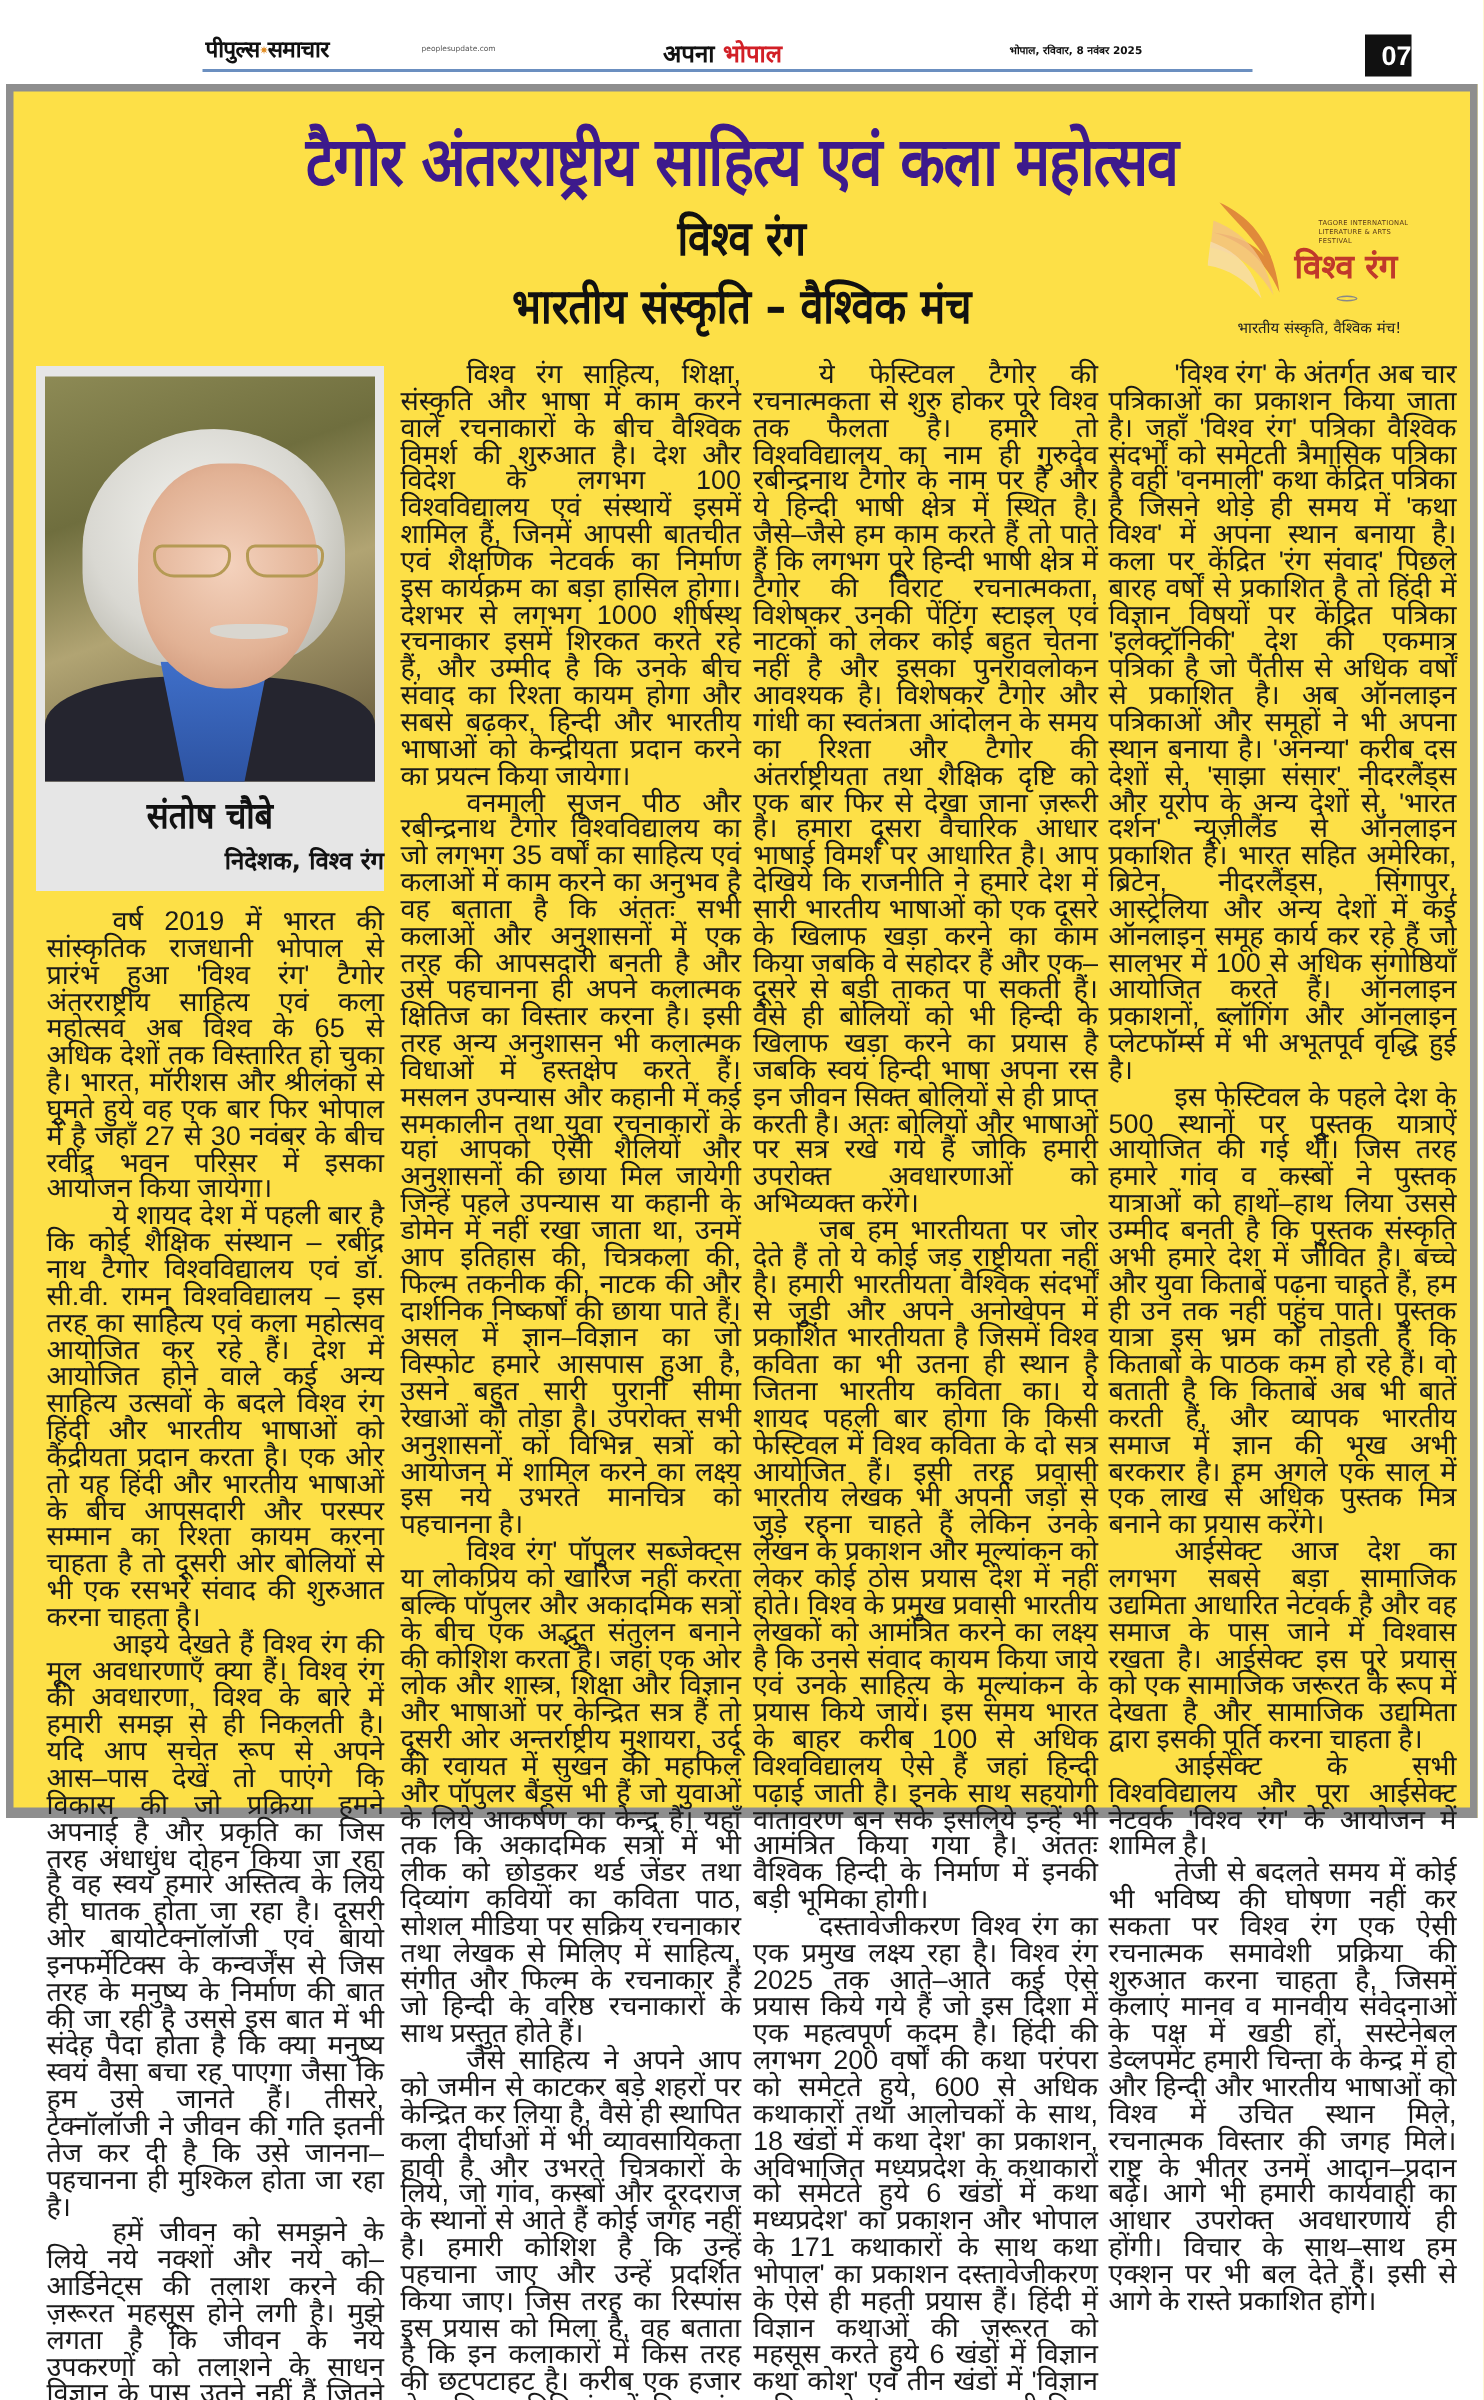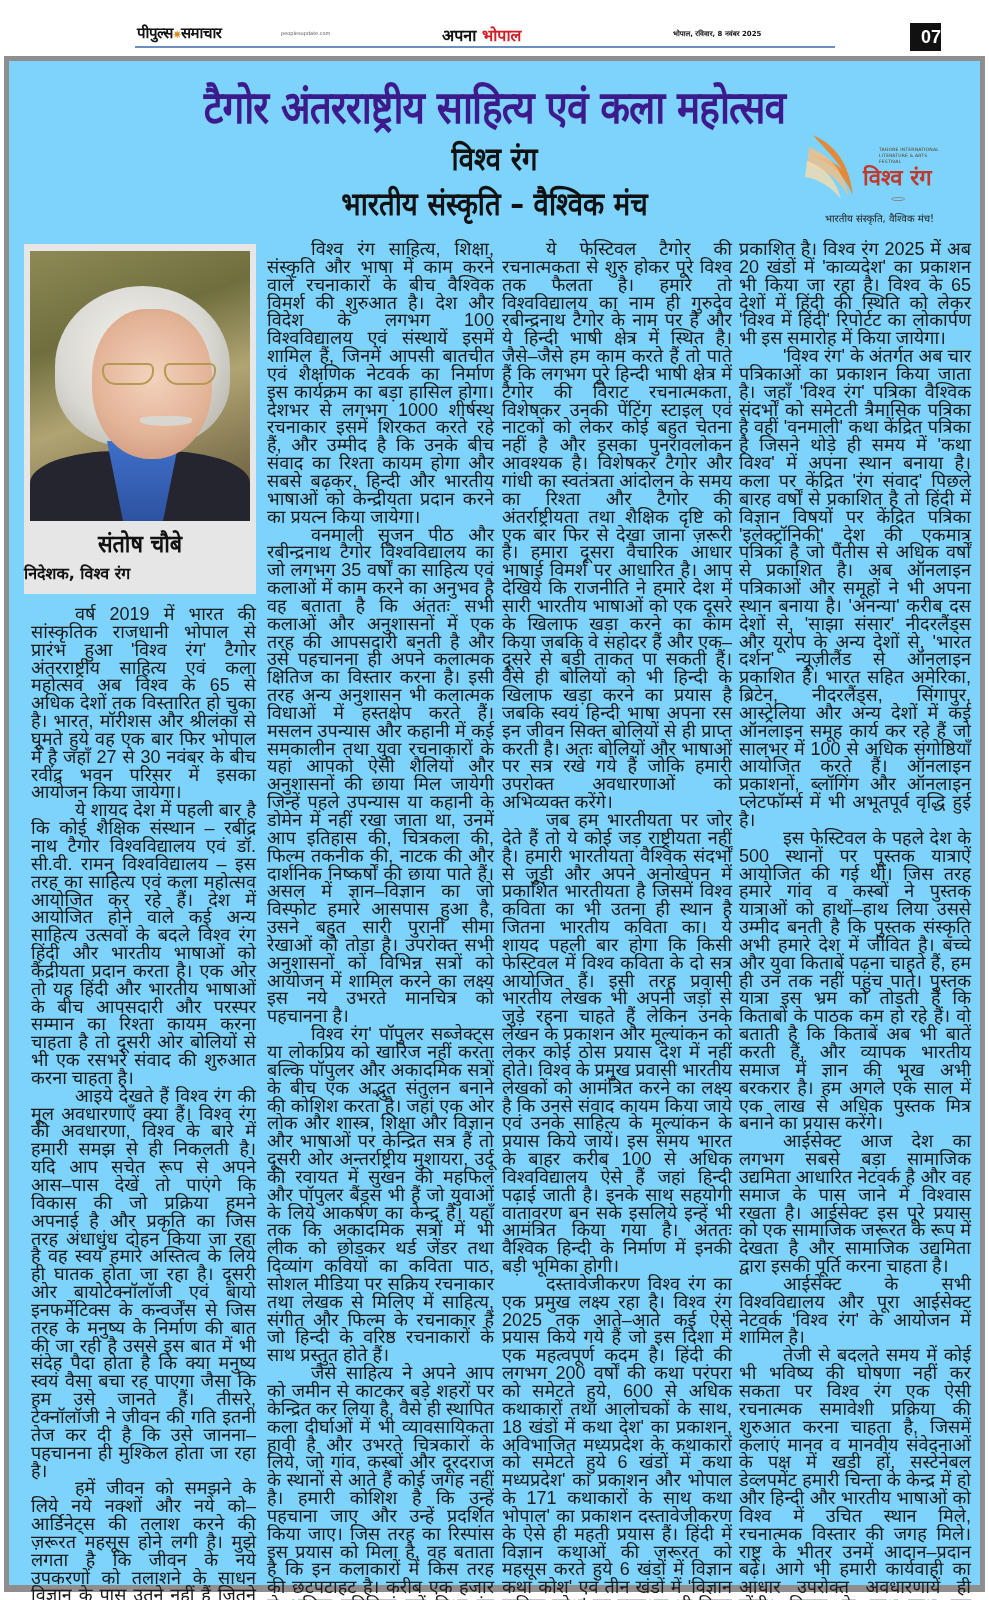--- a/index.html
+++ b/index.html
@@ -2,30 +2,30 @@
 <html><head>
 <meta charset="utf-8">
 <style>
   * { box-sizing: border-box; margin: 0; padding: 0; }
   html, body { width: 989px; height: 1600px; background: #ffffff; overflow: hidden; }
   body { font-family: "DejaVu Sans", sans-serif; color: #1a1a1a; position: relative; }
 
   
   .masthead { position: absolute; left: 135px; top: 18px; width: 700px; height: 30px; }
   .masthead .rule { position: absolute; left: 0; right: 0; bottom: 0; height: 2px; background: #6b8fc0; }
-  .paper-name { position: absolute; left: 2px; top: 4px; font-family: Liberation Sans, sans-serif; font-weight: bold; font-size: 15px; color: #111; letter-spacing: -0.5px; }
+  .paper-name { position: absolute; left: 2px; top: 4px; font-family: Liberation Mono, monospace; font-weight: bold; font-size: 15px; color: #111; letter-spacing: -0.5px; }
   .paper-name .dot { color: #e08a1e; font-size: 10px; vertical-align: middle; }
   .paper-site { position: absolute; left: 146px; top: 12px; font-size: 5px; color: #555; }
   .section-name { position: absolute; left: 307px; top: 6px; font-weight: bold; font-size: 16px; color: #111; text-align: right; }
   .section-name .accent { color: #d21f26; }
   .dateline { position: absolute; left: 538px; top: 11px; font-size: 7px; color: #111; font-weight: bold; }
   .page-no { position: absolute; left: 775px; top: 5px; width: 31px; height: 28px; background: #111; color: #fff; font-weight: bold; font-size: 18px; text-align: right; line-height: 28px; font-family: "Liberation Sans", sans-serif; }
 
   
-  .frame { position: absolute; left: 4px; top: 56px; width: 981px; height: 1536px; border: 5px solid #8e8e8e; border-bottom-width: 7px; background: #7dd3fc; padding-left: 16px; }
+  .frame { position: absolute; left: 4px; top: 56px; width: 981px; height: 1156px; border: 5px solid #8e8e8e; border-bottom-width: 7px; background: #fde047; padding-left: 16px; }
 
   
   .headline { position: absolute; left: 0; right: 0; top: 14px; text-align: center; font-family: "DejaVu Sans", sans-serif; font-weight: bold; font-size: 45px; color: #3d1a8c; letter-spacing: -1px; transform: scaleX(0.86); transform-origin: center; }
   .sub1 { position: absolute; left: 0; right: 0; top: 75px; text-align: center; font-weight: bold; font-size: 32px; color: #111; transform: scaleX(0.86); }
   .sub2 { position: absolute; left: 0; right: 0; top: 120px; text-align: center; font-weight: bold; font-size: 32px; color: #111; transform: scaleX(0.86); }
 
   
   .logo { position: absolute; left: 790px; top: 70px; width: 150px; height: 100px; }
   .logo .wing { position: absolute; left: 6px; top: 2px; width: 60px; height: 70px; }
   .logo .tag1 { position: absolute; left: 80px; top: 16px; font-size: 4.5px; color: #5a3a1a; letter-spacing: 0.2px; line-height: 6px; }
@@ -39,21 +39,21 @@
            background: linear-gradient(160deg, #8d8a55 0%, #6f6e3e 30%, #b1a473 55%, #5c5034 100%); }
   .photo .hair { position: absolute; left: 25px; top: 35px; width: 175px; height: 160px; border-radius: 50% 50% 40% 40%; background: radial-gradient(circle at 45% 40%, #f3f3ef 0%, #d9d8d2 55%, #a9a79b 100%); }
   .photo .face { position: absolute; left: 62px; top: 58px; width: 120px; height: 150px; border-radius: 45% 45% 48% 48%; background: radial-gradient(circle at 50% 45%, #f4d2bd 0%, #e2b295 60%, #c98f72 100%); }
   .photo .glasses { position: absolute; left: 72px; top: 112px; width: 130px; height: 24px; }
   .photo .glasses span { position: absolute; top: 0; width: 52px; height: 22px; border: 2px solid #b59a54; border-radius: 6px 6px 14px 14px; }
   .photo .glasses span:first-child { left: 0; } .photo .glasses span:last-child { left: 62px; }
   .photo .mustache { position: absolute; left: 110px; top: 165px; width: 52px; height: 10px; background: #d9d6cf; border-radius: 40% 40% 60% 60%; }
   .photo .jacket { position: absolute; left: 0; top: 200px; width: 220px; height: 80px; background: #25252f; border-radius: 40% 40% 0 0; }
   .photo .shirt { position: absolute; left: 68px; top: 190px; width: 90px; height: 90px; background: linear-gradient(180deg,#3f6fc9,#2b4f9c); clip-path: polygon(10% 0, 90% 0, 70% 100%, 30% 100%); }
   .caption-name { position: absolute; left: 0; right: 0; top: 282px; text-align: center; font-weight: bold; font-size: 24px; color: #111; transform: scaleX(0.9); }
-  .caption-role { position: absolute; left: 0; right: 0; top: 318px; text-align: left; font-size: 16px; font-weight: bold; color: #111; }
+  .caption-role { position: absolute; left: 0; right: 0; top: 318px; text-align: right; font-size: 16px; font-weight: bold; color: #111; }
 
   
   .col { position: absolute; font-family: Liberation Sans, sans-serif; font-size: 18px; line-height: 17.85px; text-align: justify; color: #1a1a1a; }
   .col p { text-indent: 44px; }
   .col p.noindent { text-indent: 0; }
   .c1 { left: 22px; top: 545px; width: 225px; }
   .c2 { left: 258px; top: 180px; width: 227px; }
   .c3 { left: 493px; top: 180px; width: 230px; }
   .c4 { left: 730px; top: 180px; width: 232px; }
 </style>
@@ -125,21 +125,20 @@
     <p>जैसे साहित्य ने अपने आप को जमीन से काटकर बड़े शहरों पर केन्द्रित कर लिया है, वैसे ही स्थापित कला दीर्घाओं में भी व्यावसायिकता हावी है और उभरते चित्रकारों के लिये, जो गांव, कस्बों और दूरदराज के स्थानों से आते हैं कोई जगह नहीं है। हमारी कोशिश है कि उन्हें पहचाना जाए और उन्हें प्रदर्शित किया जाए। जिस तरह का रिस्पांस इस प्रयास को मिला है, वह बताता है कि इन कलाकारों में किस तरह की छटपटाहट है। करीब एक हजार से अधिक प्रविष्टियां हमें विश्व रंग नेशनल पेंटिंग एक्ज़िविशन के लिये प्राप्त हुई हैं जिनके रंगों और आकृतियों के प्रयोग अद्भुत, अछूते एवं अनोखे हैं। यह कला की दुनिया में एक नया प्रयोग है। देश के दिग्गज चित्रकारों पर मोनोग्राफ्स का प्रकाशन विश्व रंग की विशेषता है जिनमें ए. जी. रामचंद्रन, अफज़ल तथा नैनसुख जैसे अछूते चित्रकार शामिल हैं भारतीय चित्रकला में नारी परिप्रेक्ष्य, कला में अमूर्तन</p>
   </div>
 
   <div class="col c3">
     <p>ये फेस्टिवल टैगोर की रचनात्मकता से शुरु होकर पूरे विश्व तक फैलता है। हमारे तो विश्वविद्यालय का नाम ही गुरुदेव रबीन्द्रनाथ टैगोर के नाम पर है और ये हिन्दी भाषी क्षेत्र में स्थित है। जैसे–जैसे हम काम करते हैं तो पाते हैं कि लगभग पूरे हिन्दी भाषी क्षेत्र में टैगोर की विराट रचनात्मकता, विशेषकर उनकी पेंटिंग स्टाइल एवं नाटकों को लेकर कोई बहुत चेतना नहीं है और इसका पुनरावलोकन आवश्यक है। विशेषकर टैगोर और गांधी का स्वतंत्रता आंदोलन के समय का रिश्ता और टैगोर की अंतर्राष्ट्रीयता तथा शैक्षिक दृष्टि को एक बार फिर से देखा जाना ज़रूरी है। हमारा दूसरा वैचारिक आधार भाषाई विमर्श पर आधारित है। आप देखिये कि राजनीति ने हमारे देश में सारी भारतीय भाषाओं को एक दूसरे के खिलाफ खड़ा करने का काम किया जबकि वे सहोदर हैं और एक–दूसरे से बड़ी ताकत पा सकती हैं। वैसे ही बोलियों को भी हिन्दी के खिलाफ खड़ा करने का प्रयास है जबकि स्वयं हिन्दी भाषा अपना रस इन जीवन सिक्त बोलियों से ही प्राप्त करती है। अतः बोलियों और भाषाओं पर सत्र रखे गये हैं जोकि हमारी उपरोक्त अवधारणाओं को अभिव्यक्त करेंगे।</p>
     <p>जब हम भारतीयता पर जोर देते हैं तो ये कोई जड़ राष्ट्रीयता नहीं है। हमारी भारतीयता वैश्विक संदर्भों से जुड़ी और अपने अनोखेपन में प्रकाशित भारतीयता है जिसमें विश्व कविता का भी उतना ही स्थान है जितना भारतीय कविता का। ये शायद पहली बार होगा कि किसी फेस्टिवल में विश्व कविता के दो सत्र आयोजित हैं। इसी तरह प्रवासी भारतीय लेखक भी अपनी जड़ों से जुड़े रहना चाहते हैं लेकिन उनके लेखन के प्रकाशन और मूल्यांकन को लेकर कोई ठोस प्रयास देश में नहीं होते। विश्व के प्रमुख प्रवासी भारतीय लेखकों को आमंत्रित करने का लक्ष्य है कि उनसे संवाद कायम किया जाये एवं उनके साहित्य के मूल्यांकन के प्रयास किये जायें। इस समय भारत के बाहर करीब 100 से अधिक विश्वविद्यालय ऐसे हैं जहां हिन्दी पढ़ाई जाती है। इनके साथ सहयोगी वातावरण बन सके इसलिये इन्हें भी आमंत्रित किया गया है। अंततः वैश्विक हिन्दी के निर्माण में इनकी बड़ी भूमिका होगी।</p>
     <p>दस्तावेजीकरण विश्व रंग का एक प्रमुख लक्ष्य रहा है। विश्व रंग 2025 तक आते–आते कई ऐसे प्रयास किये गये हैं जो इस दिशा में एक महत्वपूर्ण कदम है। हिंदी की लगभग 200 वर्षों की कथा परंपरा को समेटते हुये, 600 से अधिक कथाकारों तथा आलोचकों के साथ, 18 खंडों में कथा देश' का प्रकाशन, अविभाजित मध्यप्रदेश के कथाकारों को समेटते हुये 6 खंडों में कथा मध्यप्रदेश' का प्रकाशन और भोपाल के 171 कथाकारों के साथ कथा भोपाल' का प्रकाशन दस्तावेजीकरण के ऐसे ही महती प्रयास हैं। हिंदी में विज्ञान कथाओं की ज़रूरत को महसूस करते हुये 6 खंडों में विज्ञान कथा कोश' एवं तीन खंडों में 'विज्ञान कविता कोश' का प्रकाशन भी किया गया है। बच्चों की दुनिया को समृद्ध बनाते हुये 11 खंडों में 'बाल कविता कोश' भी अब</p>
   </div>
 
   <div class="col c4">
-    <p class="noindent">प्रकाशित है। विश्व रंग 2025 में अब 20 खंडों में 'काव्यदेश' का प्रकाशन भी किया जा रहा है। विश्व के 65 देशों में हिंदी की स्थिति को लेकर 'विश्व में हिंदी' रिपोर्टट का लोकार्पण भी इस समारोह में किया जायेगा।</p>
     <p>'विश्व रंग' के अंतर्गत अब चार पत्रिकाओं का प्रकाशन किया जाता है। जहाँ 'विश्व रंग' पत्रिका वैश्विक संदर्भों को समेटती त्रैमासिक पत्रिका है वहीं 'वनमाली' कथा केंद्रित पत्रिका है जिसने थोड़े ही समय में 'कथा विश्व' में अपना स्थान बनाया है। कला पर केंद्रित 'रंग संवाद' पिछले बारह वर्षों से प्रकाशित है तो हिंदी में विज्ञान विषयों पर केंद्रित पत्रिका 'इलेक्ट्रॉनिकी' देश की एकमात्र पत्रिका है जो पैंतीस से अधिक वर्षों से प्रकाशित है। अब ऑनलाइन पत्रिकाओं और समूहों ने भी अपना स्थान बनाया है। 'अनन्या' करीब दस देशों से, 'साझा संसार' नीदरलैंड्स और यूरोप के अन्य देशों से, 'भारत दर्शन' न्यूज़ीलैंड से ऑनलाइन प्रकाशित है। भारत सहित अमेरिका, ब्रिटेन, नीदरलैंड्स, सिंगापुर, आस्ट्रेलिया और अन्य देशों में कई ऑनलाइन समूह कार्य कर रहे हैं जो सालभर में 100 से अधिक संगोष्ठियाँ आयोजित करते हैं। ऑनलाइन प्रकाशनों, ब्लॉगिंग और ऑनलाइन प्लेटफॉर्म्स में भी अभूतपूर्व वृद्धि हुई है।</p>
     <p>इस फेस्टिवल के पहले देश के 500 स्थानों पर पुस्तक यात्राऐं आयोजित की गई थीं। जिस तरह हमारे गांव व कस्बों ने पुस्तक यात्राओं को हाथों–हाथ लिया उससे उम्मीद बनती है कि पुस्तक संस्कृति अभी हमारे देश में जीवित है। बच्चे और युवा किताबें पढ़ना चाहते हैं, हम ही उन तक नहीं पहुंच पाते। पुस्तक यात्रा इस भ्रम को तोड़ती है कि किताबों के पाठक कम हो रहे हैं। वो बताती है कि किताबें अब भी बातें करती हैं, और व्यापक भारतीय समाज में ज्ञान की भूख अभी बरकरार है। हम अगले एक साल में एक लाख से अधिक पुस्तक मित्र बनाने का प्रयास करेंगे।</p>
     <p>आईसेक्ट आज देश का लगभग सबसे बड़ा सामाजिक उद्यमिता आधारित नेटवर्क है और वह समाज के पास जाने में विश्वास रखता है। आईसेक्ट इस पूरे प्रयास को एक सामाजिक जरूरत के रूप में देखता है और सामाजिक उद्यमिता द्वारा इसकी पूर्ति करना चाहता है।</p>
     <p>आईसेक्ट के सभी विश्वविद्यालय और पूरा आईसेक्ट नेटवर्क 'विश्व रंग' के आयोजन में शामिल है।</p>
     <p>तेजी से बदलते समय में कोई भी भविष्य की घोषणा नहीं कर सकता पर विश्व रंग एक ऐसी रचनात्मक समावेशी प्रक्रिया की शुरुआत करना चाहता है, जिसमें कलाएं मानव व मानवीय संवेदनाओं के पक्ष में खड़ी हों, सस्टेनेबल डेव्लपमेंट हमारी चिन्ता के केन्द्र में हो और हिन्दी और भारतीय भाषाओं को विश्व में उचित स्थान मिले, रचनात्मक विस्तार की जगह मिले। राष्ट्र के भीतर उनमें आदान–प्रदान बढ़े। आगे भी हमारी कार्यवाही का आधार उपरोक्त अवधारणायें ही होंगी। विचार के साथ–साथ हम एक्शन पर भी बल देते हैं। इसी से आगे के रास्ते प्रकाशित होंगे।</p>
   </div>
 
 </div>
 
 </body></html>

